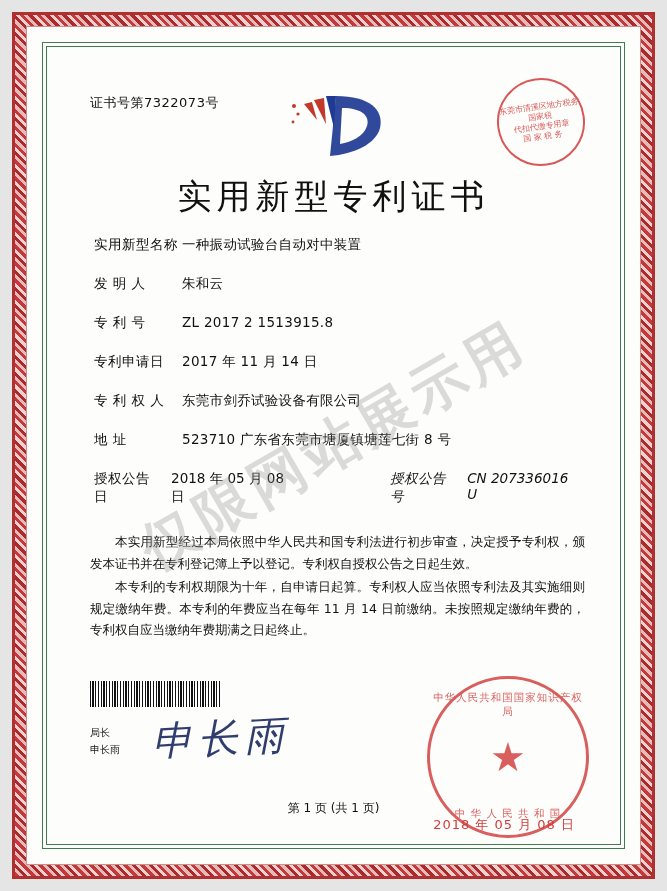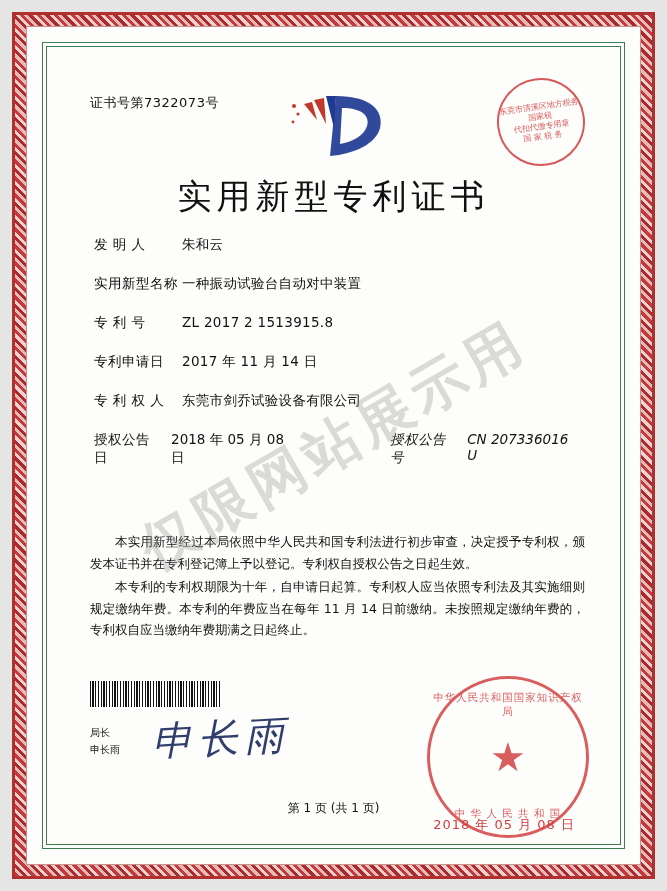--- a/index.html
+++ b/index.html
@@ -225,44 +225,48 @@
         <span>代扣代缴专用章</span>
         <span>国 家 税 务</span>
       </div>
     </div>
 
     <div class="title">实用新型专利证书</div>
 
     <div class="fields">
 
       <div class="field-row">
+        <div class="f-label">实用新型名称</div>
+        <div class="f-value">一种振动试验台自动对中装置</div>
+      </div>
+
+      <div class="field-row">
         <div class="f-label">发 明 人</div>
         <div class="f-value">朱和云</div>
       </div>
 
       <div class="field-row">
-        <div class="f-label">实用新型名称</div>
-        <div class="f-value">一种振动试验台自动对中装置</div>
-      </div>
-
-      <div class="field-row">
         <div class="f-label">专 利 号</div>
         <div class="f-value">ZL 2017 2 1513915.8</div>
       </div>
 
       <div class="field-row">
         <div class="f-label">专利申请日</div>
         <div class="f-value">2017 年 11 月 14 日</div>
       </div>
 
       <div class="field-row">
         <div class="f-label">专 利 权 人</div>
         <div class="f-value">东莞市剑乔试验设备有限公司</div>
       </div>
 
+      <div class="field-row">
+        <div class="f-label">地 址</div>
+        <div class="f-value">523710 广东省东莞市塘厦镇塘莲七街 8 号</div>
+      </div>
 
       <div class="row-two">
         <div class="half">
           <span class="lbl">授权公告日</span>
           <span class="val">2018 年 05 月 08 日</span>
         </div>
         <div class="half right">
           <span class="lbl">授权公告号</span>
           <span class="val">CN 207336016 U</span>
         </div>

